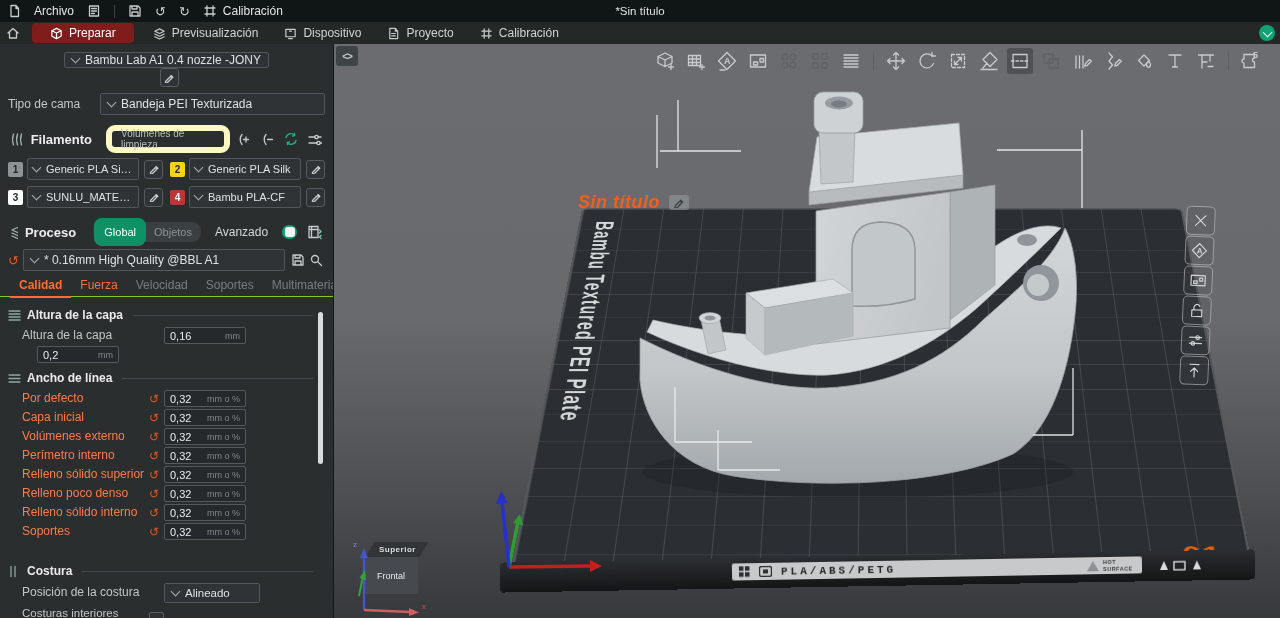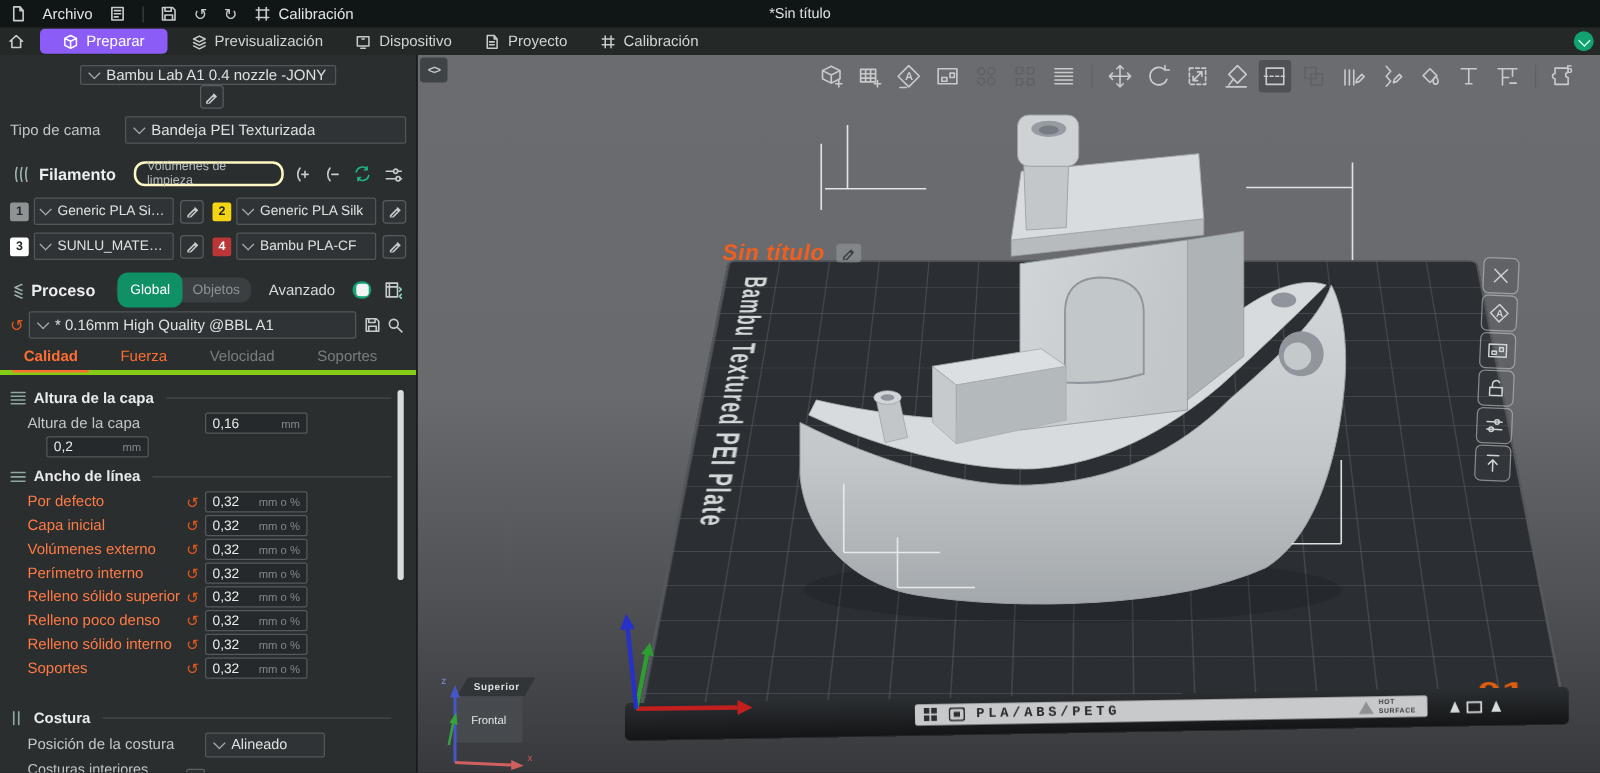--- a/index.html
+++ b/index.html
@@ -17,21 +17,21 @@
   .menubar .mtxt{font-size:12px;color:#e2e5e5;}
   .msep{width:1px;height:13px;background:#3a4141;}
   .uglyph{font-size:13px;color:#c7cbcc;line-height:1;}
   .win-title{position:absolute;left:50%;transform:translateX(-50%);font-size:11.5px;color:#dfe3e3;}
 
   
   .tabbar{position:absolute;top:22px;left:0;right:0;height:22px;background:#242928;
     display:flex;align-items:center;z-index:30;}
   .home-btn{width:26px;height:22px;display:flex;align-items:center;justify-content:center;}
   .nav-tab{display:flex;align-items:center;gap:6px;padding:0 13px;height:22px;font-size:12px;color:#d0d4d3;}
-  .nav-tab.active{background:#8b5cf6;border-radius:4px;height:20px;margin:1px 6px;color:#fff;padding:0 18px;}
+  .nav-tab.active{background:#7f1d1d;border-radius:4px;height:20px;margin:1px 6px;color:#fff;padding:0 18px;}
   .nav-tab svg{width:13px;height:13px;}
   .collapse-circle{position:absolute;right:5px;top:3px;width:16px;height:16px;border-radius:50%;
     background:#12a173;display:flex;align-items:center;justify-content:center;}
   .cchev{width:6px;height:6px;border-left:1.6px solid #eafff6;border-bottom:1.6px solid #eafff6;
     transform:rotate(-45deg);margin-top:-2px;}
 
   
   .sidebar{position:absolute;top:44px;left:0;width:333px;bottom:0;background:#2a2e2f;
     border-right:1px solid #141717;z-index:20;overflow:hidden;}
   .phead{display:flex;align-items:center;gap:7px;height:22px;padding:0 10px;}
@@ -40,35 +40,35 @@
   .hicon{width:18px;height:18px;display:flex;align-items:center;justify-content:center;}
   .row{display:flex;align-items:center;padding:0 8px;}
   .sel{display:flex;align-items:center;gap:6px;background:#2f3335;border:1px solid #51575a;
     border-radius:2px;height:20px;padding:0 7px;font-size:12px;color:#dde1e1;min-width:0;}
   .sel .txt{white-space:nowrap;overflow:hidden;text-overflow:ellipsis;}
   .chev{flex:0 0 auto;width:6px;height:6px;border-left:1.4px solid #a9afb0;border-bottom:1.4px solid #a9afb0;
     transform:rotate(-45deg);margin-top:-3px;}
   .editbtn{width:17px;height:17px;border:1px solid #565c5f;border-radius:3px;margin-left:5px;
     display:flex;align-items:center;justify-content:center;flex:0 0 auto;background:#2f3335;}
   .label12{font-size:12px;color:#c2c6c6;}
-  .pill-btn{height:16px;border:2px solid #fef9c3;border-radius:9px;padding:0 9px;font-size:10px;
+  .pill-btn{height:16px;border:6px solid #fef9c3;border-radius:9px;padding:0 9px;font-size:10px;
     color:#b7bcbc;display:flex;align-items:center;background:transparent;}
   .fil-grid{display:grid;grid-template-columns:1fr 1fr;grid-gap:6px 7px;padding:0 8px;margin-top:8px;}
   .fil-cell{display:flex;align-items:center;min-width:0;}
   .chip{width:15px;height:15px;border-radius:2px;font-size:10px;font-weight:bold;
     display:flex;align-items:center;justify-content:center;margin-right:4px;flex:0 0 auto;}
   .fil-cell .sel{flex:1;height:20px;font-size:11px;padding:0 5px;}
   .scope-pill{display:flex;align-items:center;background:#3a4042;border-radius:9px;height:18px;padding:1px;margin-left:10px;}
   .scope-pill .on{background:#0f9065;color:#fff;border-radius:8px;font-size:11px;padding:0 10px;height:28px;display:flex;align-items:center;}
   .scope-pill .off{color:#8d9394;font-size:11px;padding:0 8px;}
   .toggle{width:28px;height:14px;border-radius:7px;background:#13a173;position:relative;margin-left:7px;}
   .toggle .knob{position:absolute;right:2px;top:2px;width:10px;height:10px;border-radius:3px;background:#f2f4f4;}
   .adv-label{font-size:12px;color:#d5d9d9;}
-  .ptabs{display:flex;align-items:center;gap:16px;padding:0 10px;height:18px;margin-top:7px;
-    border-bottom:4px solid #84cc16;}
+  .ptabs{display:flex;align-items:center;gap:0;padding:0 10px;height:18px;margin-top:7px;
+    border-bottom:1px solid #84cc16;}
   .ptab{font-size:12px;color:#787e80;padding:0 9px 4px 9px;}
   .ptab.sel-orange{color:#ff6e32;font-weight:bold;border-bottom:2px solid #ff6e32;margin-bottom:-1px;}
   .ptab.mod-orange{color:#ff6e32;}
   .params{position:relative;padding-top:4px;}
   .sechead{display:flex;align-items:center;gap:6px;height:16px;margin:6px 20px 3px 8px;}
   .sechead .sicon{width:13px;height:13px;flex:0 0 auto;}
   .sechead .stitle{font-size:12px;font-weight:bold;color:#e9ebeb;white-space:nowrap;}
   .sechead .sline{flex:1;height:1px;background:#454a4d;margin-left:4px;}
   .prow{display:flex;align-items:center;height:19px;padding-left:22px;}
   .plabel{width:127px;font-size:12px;color:#c2c6c6;flex:0 0 auto;line-height:1.05;}

